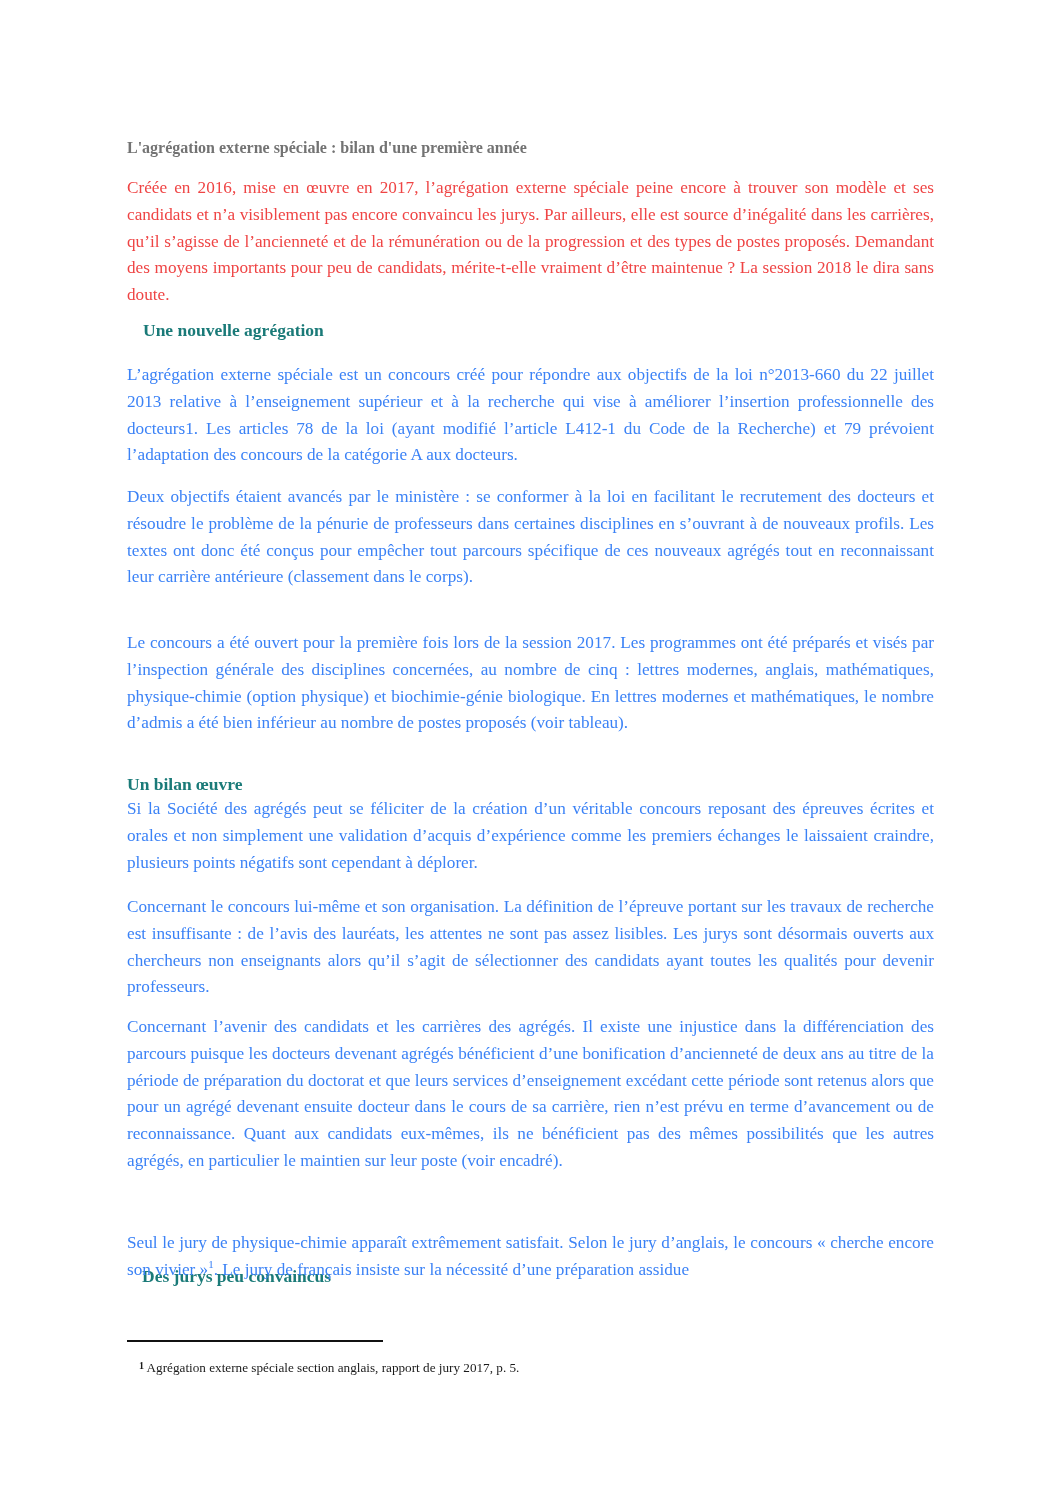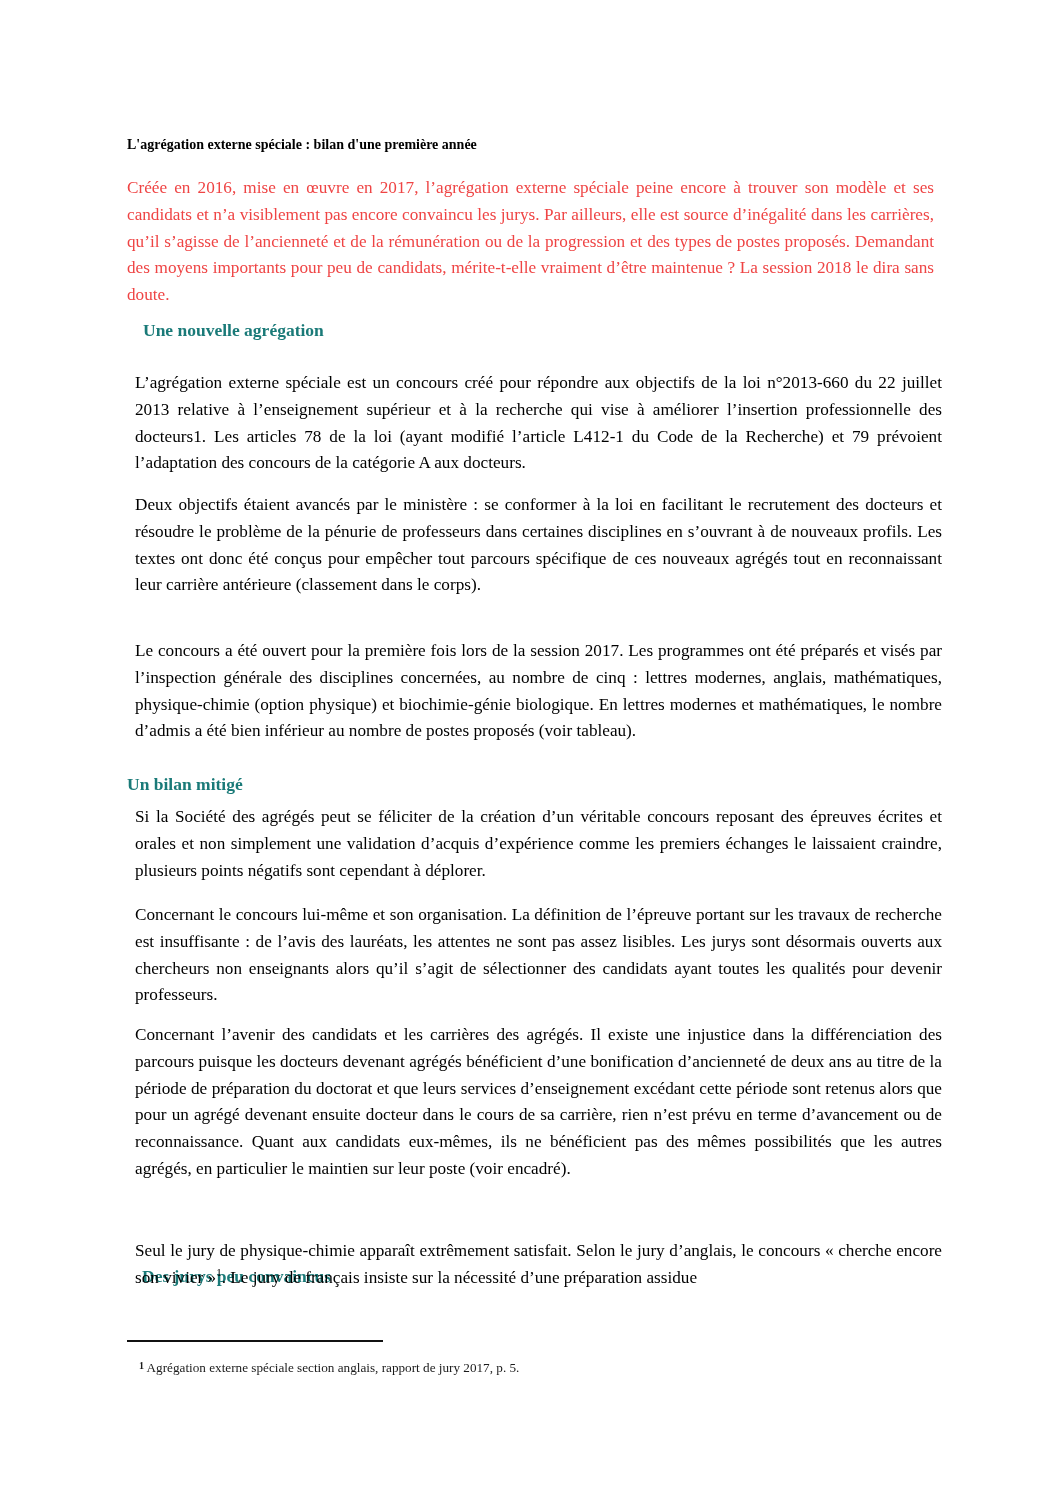--- a/index.html
+++ b/index.html
@@ -18,23 +18,23 @@
     .page {
       position: absolute;
       left: 127px;
       top: 0;
       width: 807px;
     }
     .title {
       position: absolute;
       left: 0;
       top: 128px;
-      font-size: 14px;
+      font-size: 16px;
       font-weight: bold;
-      color: #000000;
+      color: #737373;
       white-space: nowrap;
     }
     .lead {
       position: absolute;
       left: 0;
       top: 175px;
       width: 807px;
       font-size: 17.2px;
       line-height: 26.8px;
       color: #ef4444;
@@ -49,23 +49,23 @@
       color: #1a7a78;
       white-space: nowrap;
       margin: 0;
     }
     .para {
       position: absolute;
       left: 0;
       width: 807px;
       font-size: 17.2px;
       line-height: 26.8px;
-      color: #000000;
+      color: #3b82f6;
       text-align: justify;
-      margin: 8px;
+      margin: 0;
     }
     .fn-rule {
       position: absolute;
       left: 0;
       top: 1340px;
       width: 256px;
       height: 1.5px;
       background: #111111;
     }
     .footnote {
@@ -98,21 +98,21 @@
   <p class="lead">Créée en 2016, mise en œuvre en 2017, l’agrégation externe spéciale peine encore à trouver son modèle et ses candidats et n’a visiblement pas encore convaincu les jurys. Par ailleurs, elle est source d’inégalité dans les carrières, qu’il s’agisse de l’ancienneté et de la rémunération ou de la progression et des types de postes proposés. Demandant des moyens importants pour peu de candidats, mérite-t-elle vraiment d’être maintenue ? La session 2018 le dira sans doute.</p>
 
   <h2 class="h2" style="top:320px;margin-left:16px;">Une nouvelle agrégation</h2>
 
   <p class="para" style="top:362px;">L’agrégation externe spéciale est un concours créé pour répondre aux objectifs de la loi n°2013-660 du 22 juillet 2013 relative à l’enseignement supérieur et à la recherche qui vise à améliorer l’insertion professionnelle des docteurs1. Les articles 78 de la loi (ayant modifié l’article L412-1 du Code de la Recherche) et 79 prévoient l’adaptation des concours de la catégorie A aux docteurs.</p>
 
   <p class="para" style="top:484px;">Deux objectifs étaient avancés par le ministère : se conformer à la loi en facilitant le recrutement des docteurs et résoudre le problème de la pénurie de professeurs dans certaines disciplines en s’ouvrant à de nouveaux profils. Les textes ont donc été conçus pour empêcher tout parcours spécifique de ces nouveaux agrégés tout en reconnaissant leur carrière antérieure (classement dans le corps).</p>
 
   <p class="para" style="top:630px;">Le concours a été ouvert pour la première fois lors de la session 2017. Les programmes ont été préparés et visés par l’inspection générale des disciplines concernées, au nombre de cinq : lettres modernes, anglais, mathématiques, physique-chimie (option physique) et biochimie-génie biologique. En lettres modernes et mathématiques, le nombre d’admis a été bien inférieur au nombre de postes proposés (voir tableau).</p>
 
-  <h2 class="h2" style="top:774px;">Un bilan mitigé</h2>
+  <h2 class="h2" style="top:774px;">Un bilan œuvre</h2>
 
   <p class="para" style="top:796px;">Si la Société des agrégés peut se féliciter de la création d’un véritable concours reposant des épreuves écrites et orales et non simplement une validation d’acquis d’expérience comme les premiers échanges le laissaient craindre, plusieurs points négatifs sont cependant à déplorer.</p>
 
   <p class="para" style="top:894px;">Concernant le concours lui-même et son organisation. La définition de l’épreuve portant sur les travaux de recherche est insuffisante : de l’avis des lauréats, les attentes ne sont pas assez lisibles. Les jurys sont désormais ouverts aux chercheurs non enseignants alors qu’il s’agit de sélectionner des candidats ayant toutes les qualités pour devenir professeurs.</p>
 
   <p class="para" style="top:1014px;">Concernant l’avenir des candidats et les carrières des agrégés. Il existe une injustice dans la différenciation des parcours puisque les docteurs devenant agrégés bénéficient d’une bonification d’ancienneté de deux ans au titre de la période de préparation du doctorat et que leurs services d’enseignement excédant cette période sont retenus alors que pour un agrégé devenant ensuite docteur dans le cours de sa carrière, rien n’est prévu en terme d’avancement ou de reconnaissance. Quant aux candidats eux-mêmes, ils ne bénéficient pas des mêmes possibilités que les autres agrégés, en particulier le maintien sur leur poste (voir encadré).</p>
 
   <h2 class="h2" style="top:1266px;margin-left:15px;">Des jurys peu convaincus</h2>
 
   <p class="para" style="top:1230px;"><span>Seul le jury de physique-chimie apparaît extrêmement satisfait. Selon le jury d’anglais, le concours « cherche encore son vivier »</span><sup>1</sup><span>. Le jury de français insiste sur la nécessité d’une préparation assidue</span></p>

